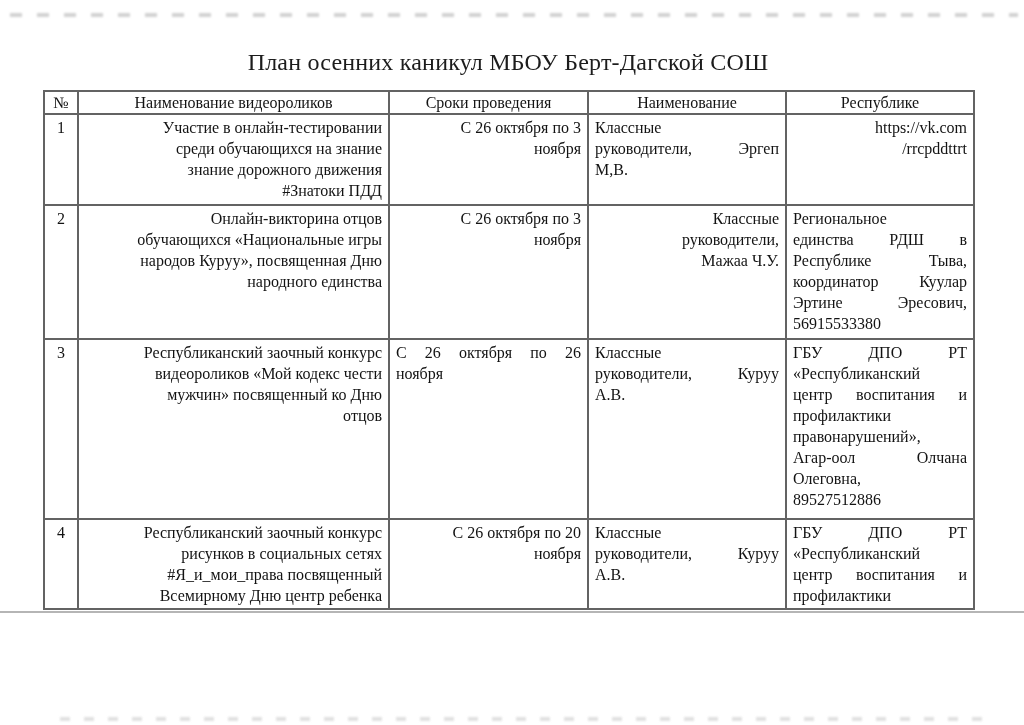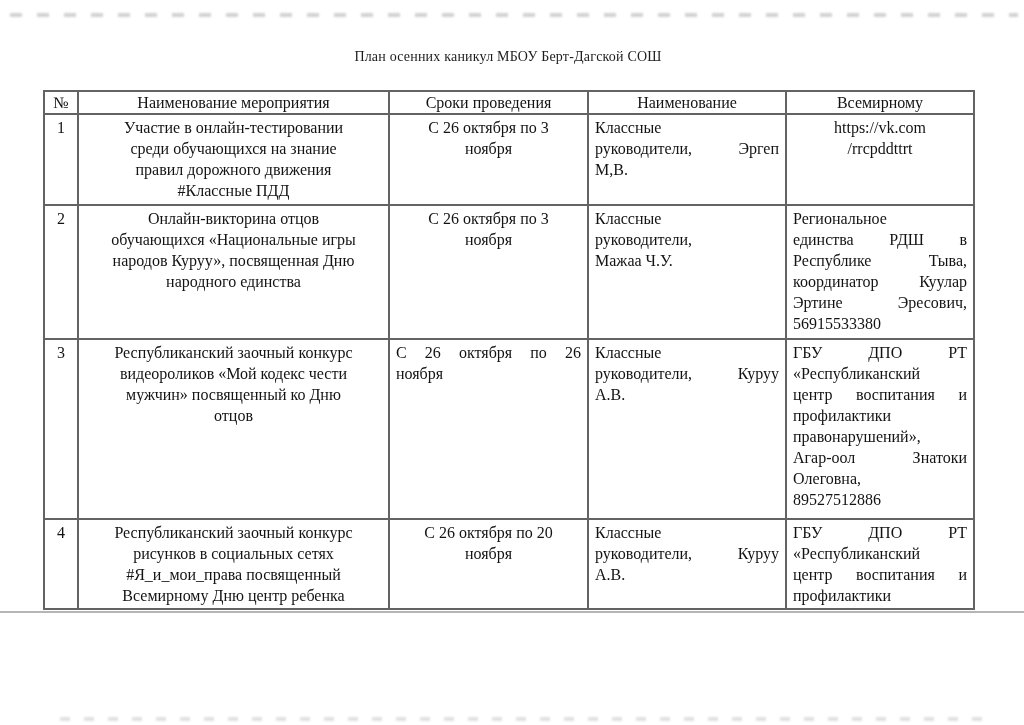--- a/index.html
+++ b/index.html
@@ -25,41 +25,41 @@
     filter: blur(1.2px);
   }
   .cut-line {
     position:absolute; left:0; top:611px; width:1024px; height:2px;
     background: rgba(120,120,120,0.55);
     filter: blur(0.4px);
   }
   .doc-title {
     position:absolute; top:49px; left:0; width:1016px;
     margin:0; text-align:center;
-    font-size:14px; font-weight:normal; letter-spacing:0.2px;
+    font-size:24px; font-weight:normal; letter-spacing:0.2px;
     color:#1c1c1c;
   }
   table.plan {
     position:absolute; left:43px; top:90px;
     width:930px;
     border-collapse:collapse; table-layout:fixed;
     font-size:16px; line-height:21px;
   }
   table.plan td, table.plan th {
     border:2px solid var(--border-color, #636363);
     vertical-align:top;
     padding:2px 6px;
     font-weight:normal;
     overflow:hidden;
   }
   table.plan th { padding:0 2px; line-height:21px; }
   td.num { padding:2px 1px; }
   .c { text-align:center; }
   .l { text-align:left;margin-left:32px; }
-  .tl { min-height:21px; }
+  .tl { min-height:21px;text-align:right; }
   .j .tl { text-align:justify; text-align-last:justify; }
 </style>
 </head>
 <body>
 
 <div class="artifact-top"></div>
 
 <h1 class="doc-title">План осенних каникул МБОУ Берт-Дагской СОШ</h1>
 
 <div class="cut-line"></div>
@@ -68,32 +68,32 @@
   <colgroup>
     <col style="width:34px">
       <col style="width:311px">
       <col style="width:199px">
       <col style="width:198px">
       <col style="width:188px">
   </colgroup>
   <tbody>
       <tr style="height:23px">
     <th class="c">№</th>
-    <th class="c">Наименование мероприятия</th>
+    <th class="c">Наименование видеороликов</th>
     <th class="c">Сроки проведения</th>
     <th class="c">Наименование</th>
-    <th class="c">Всемирному</th>
+    <th class="c">Республике</th>
   </tr>
   <tr style="height:91px">
     <td class="c num">1</td>
     <td class="c">
           <div class="tl">Участие в онлайн-тестировании</div>
           <div class="tl">среди обучающихся на знание</div>
-          <div class="tl">правил дорожного движения</div>
-          <div class="tl">#Классные ПДД</div>
+          <div class="tl">знание дорожного движения</div>
+          <div class="tl">#Знатоки ПДД</div>
         </td>
     <td class="c">
           <div class="tl">С 26 октября по 3</div>
           <div class="tl">ноября</div>
         </td>
     <td class="l j">
           <div class="tl">Классные</div>
           <div class="tl">руководители, Эргеп</div>
           <div class="tl">М,В.</div>
         </td>
@@ -144,21 +144,21 @@
           <div class="tl">Классные</div>
           <div class="tl">руководители, Куруу</div>
           <div class="tl">А.В.</div>
         </td>
     <td class="l j">
           <div class="tl">ГБУ ДПО РТ</div>
           <div class="tl">«Республиканский</div>
           <div class="tl">центр воспитания и</div>
           <div class="tl">профилактики</div>
           <div class="tl">правонарушений»,</div>
-          <div class="tl">Агар-оол Знатоки</div>
+          <div class="tl">Агар-оол Олчана</div>
           <div class="tl">Олеговна,</div>
           <div class="tl">89527512886</div>
         </td>
   </tr>
   <tr style="height:88px">
     <td class="c num">4</td>
     <td class="c">
           <div class="tl">Республиканский заочный конкурс</div>
           <div class="tl">рисунков в социальных сетях</div>
           <div class="tl">#Я_и_мои_права посвященный</div>

